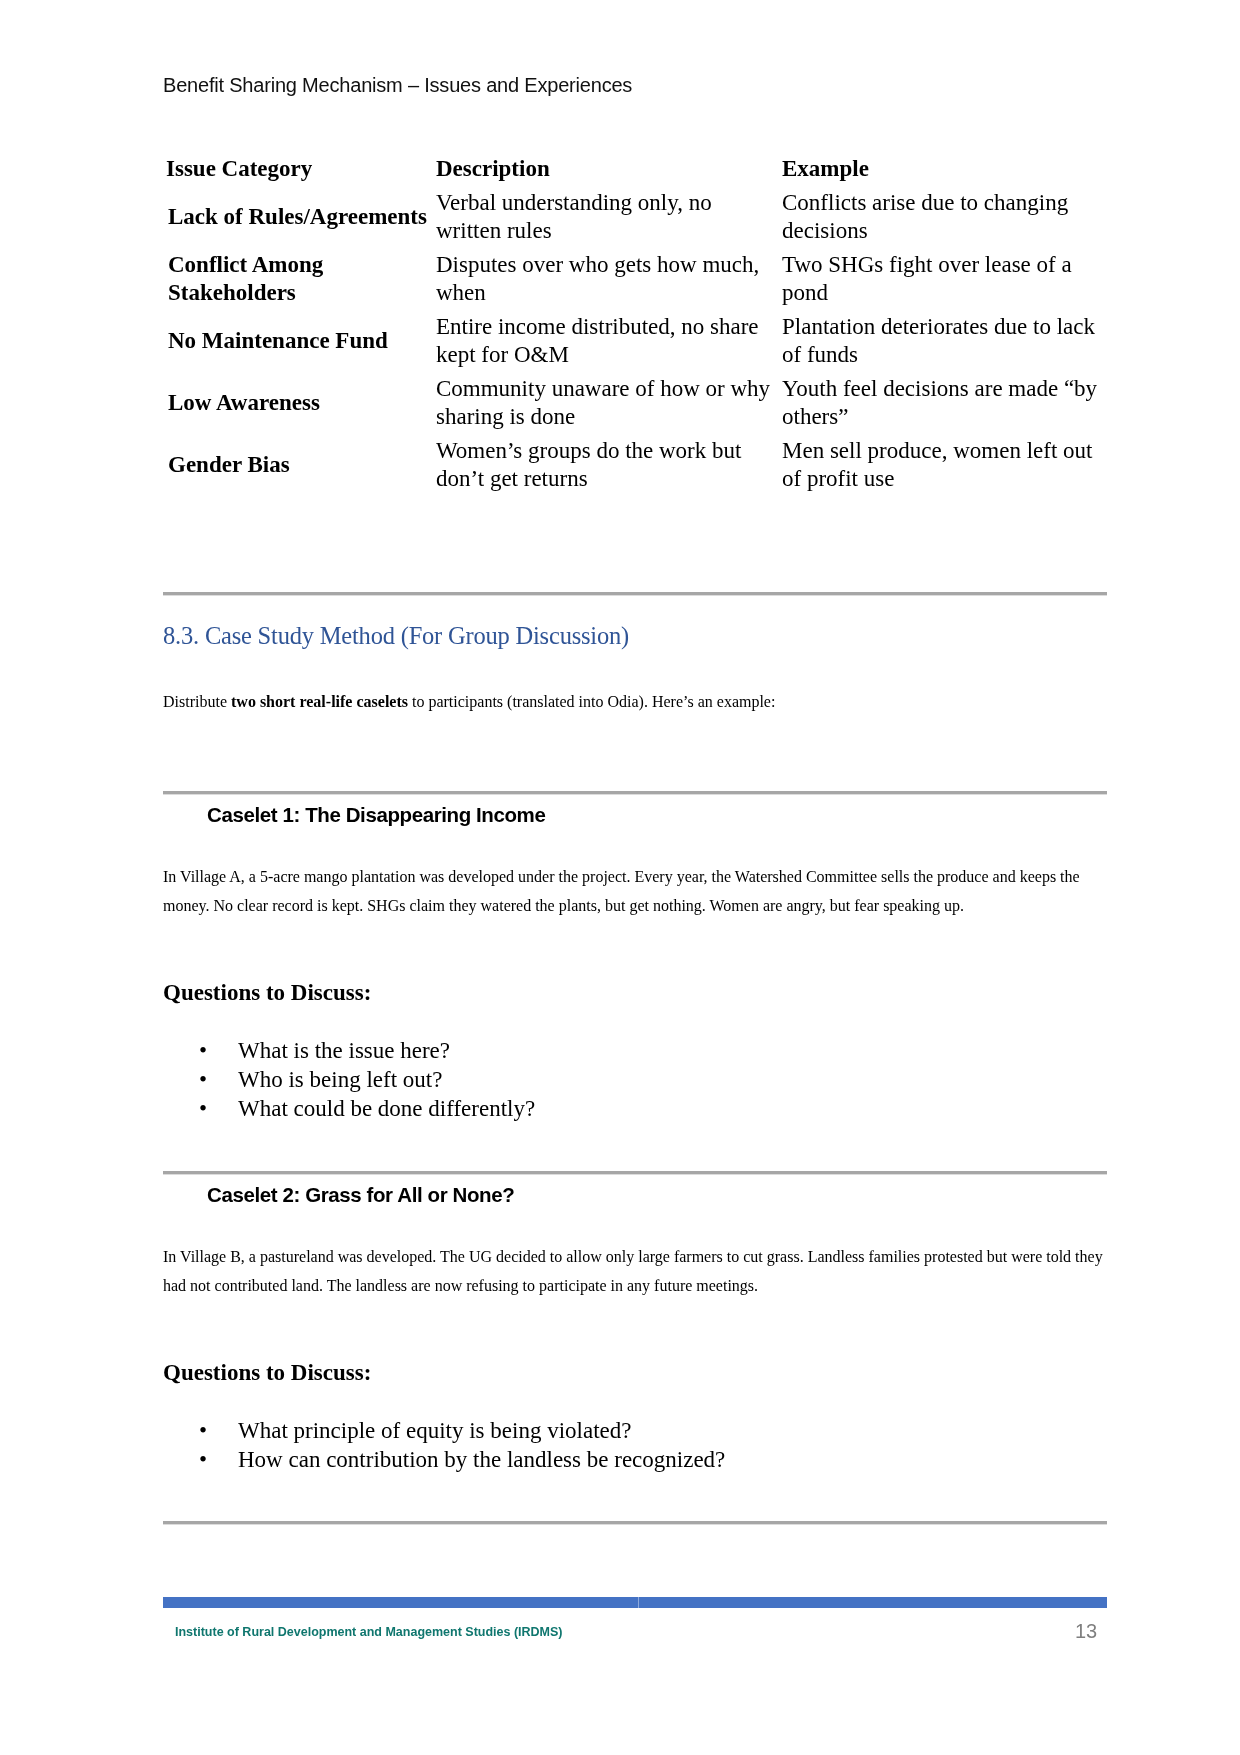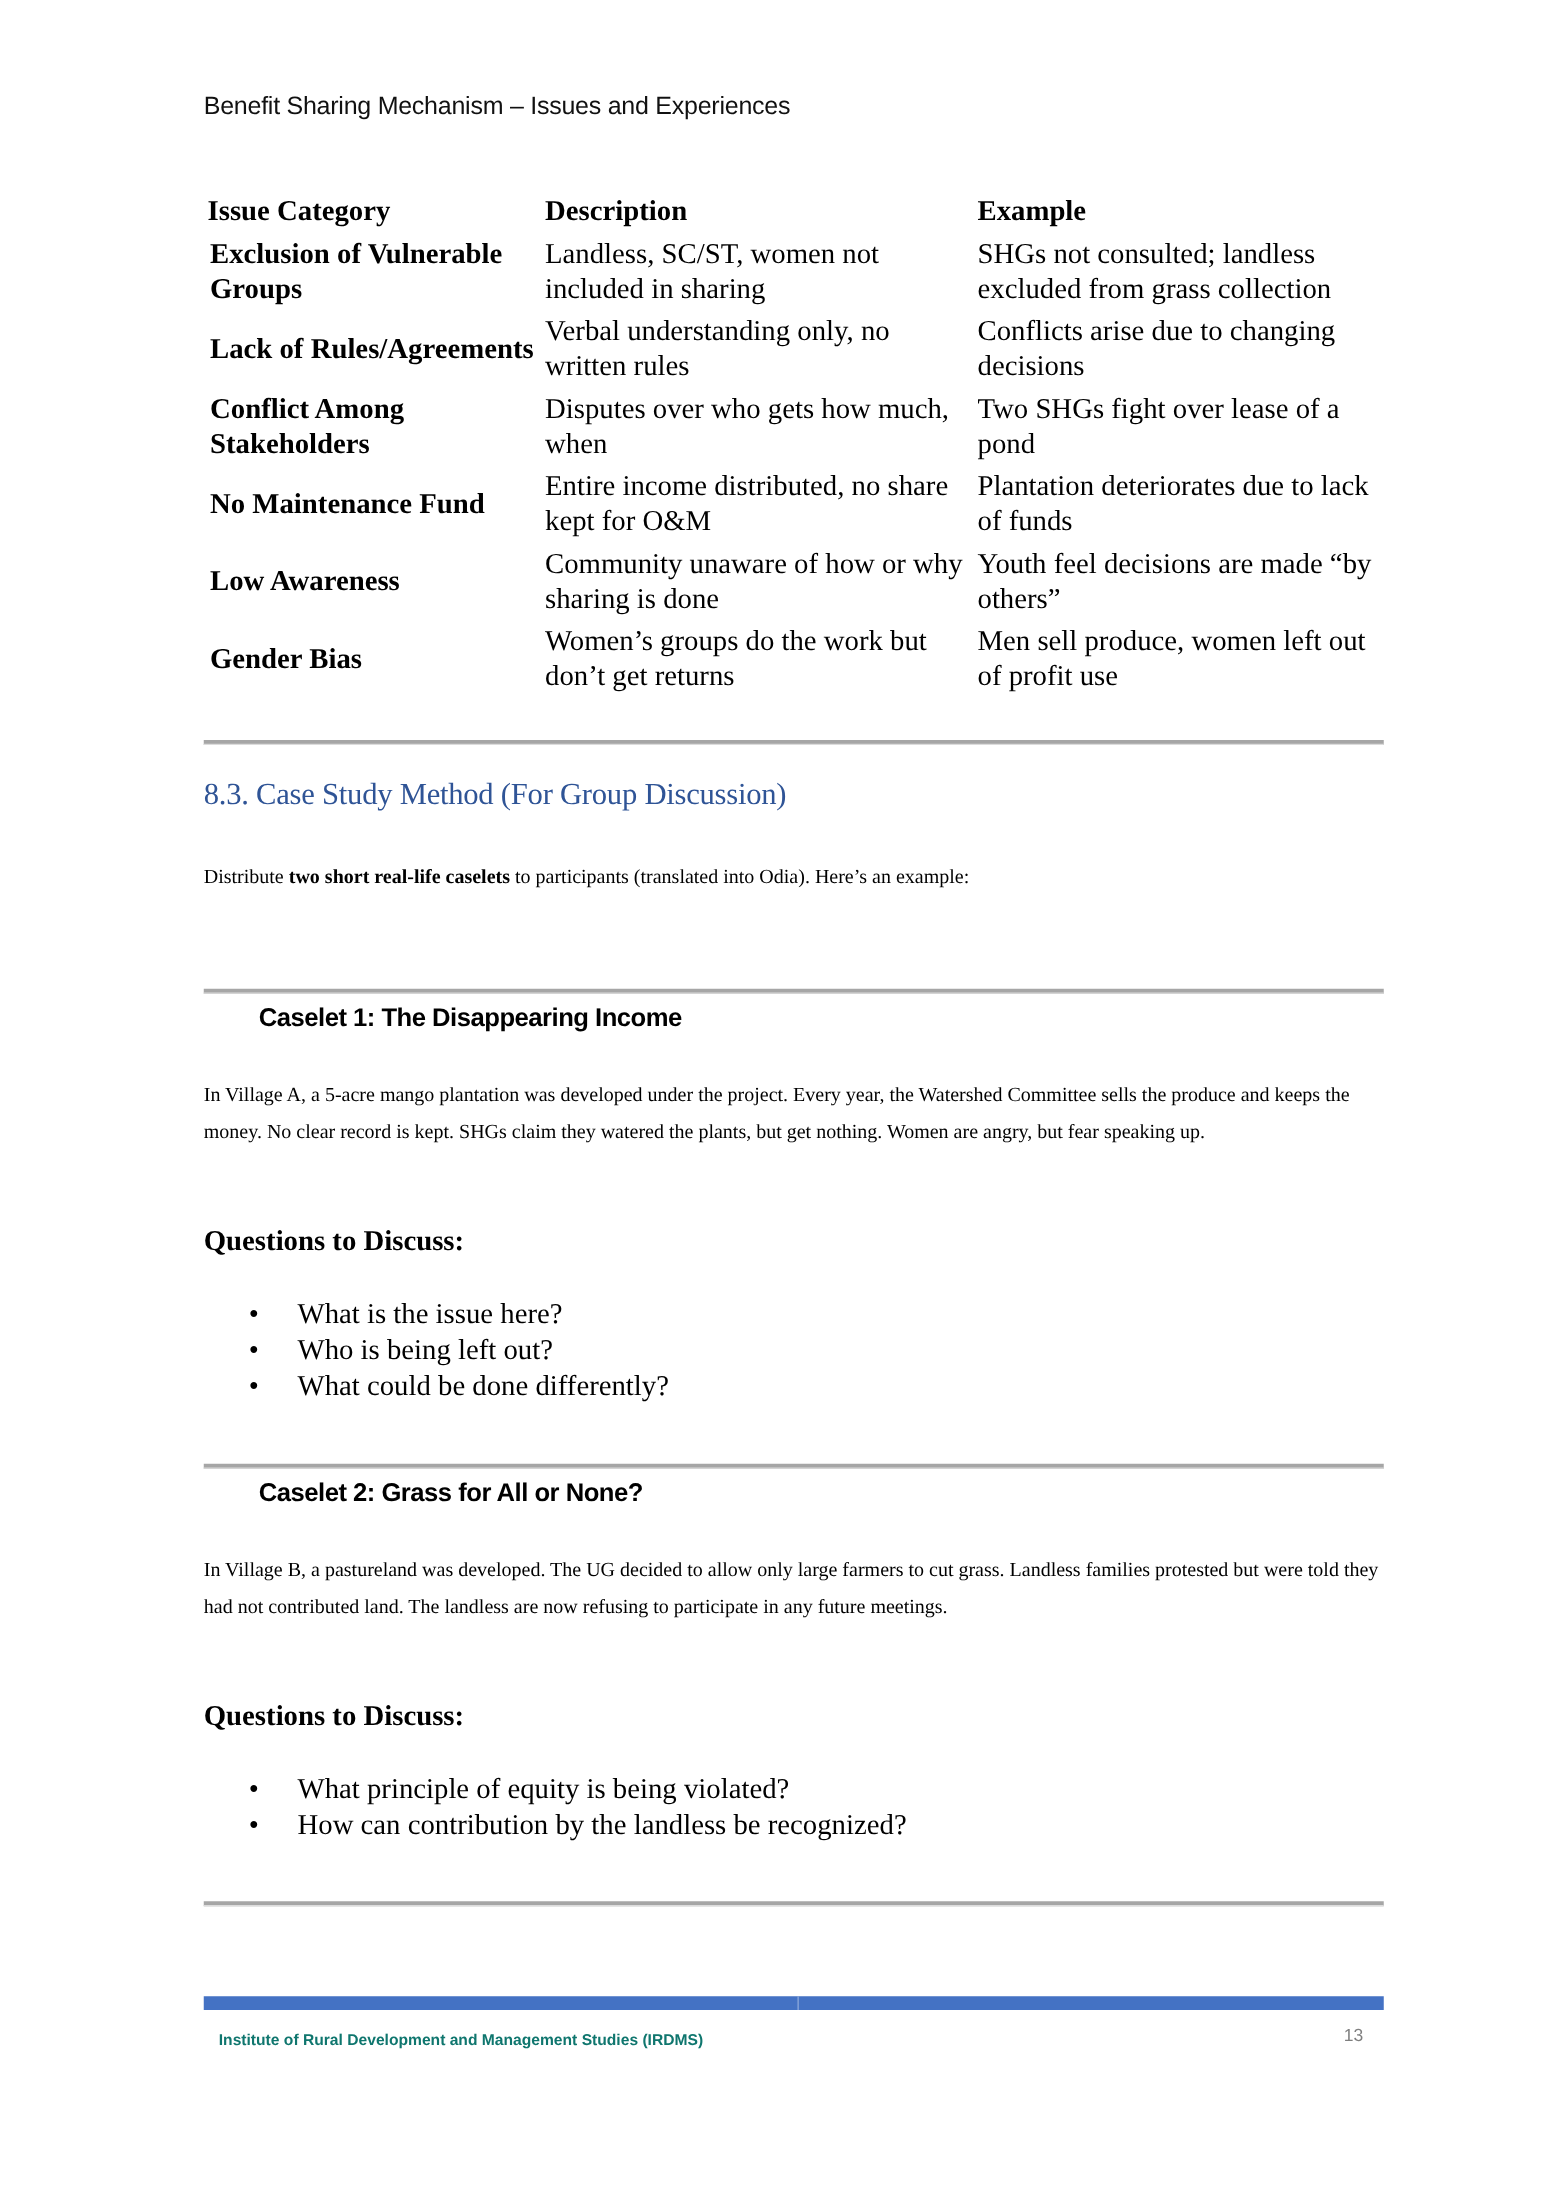--- a/index.html
+++ b/index.html
@@ -48,44 +48,39 @@
     .footer-bar {
       position: absolute; left: 151px; top: 1597px; width: 944px; height: 11px; background: #4472c4;
     }
     .footer-bar .seam { position: absolute; left: 475px; top: 0; width: 1px; height: 11px; background: #8eaadc; }
     .footer-left {
       position: absolute; left: 163px; top: 1625px;
       font-family: "Liberation Sans", sans-serif; font-weight: bold; font-size: 12.5px; color: #0f766e;
     }
     .footer-right {
       position: absolute; left: 1063px; top: 1620px;
-      font-family: "Liberation Sans", sans-serif; font-size: 14px; color: #7f7f7f;
+      font-family: "Liberation Sans", sans-serif; font-size: 20px; color: #7f7f7f;
     }
   </style>
 </head>
 <body>
 
 <div class="page">
 
   <div class="running-header">Benefit Sharing Mechanism – Issues and Experiences</div>
 
   <table class="issues">
     <thead>
       <tr>
         <th>Issue Category</th>
         <th>Description</th>
         <th>Example</th>
       </tr>
     </thead>
     <tbody>
-      <tr>
-        <td class="cat">Exclusion of Vulnerable Groups</td>
-        <td class="desc">Landless, SC/ST, women not included in sharing</td>
-        <td class="ex">SHGs not consulted; landless excluded from grass collection</td>
-      </tr>
       <tr>
         <td class="cat">Lack of Rules/Agreements</td>
         <td class="desc">Verbal understanding only, no written rules</td>
         <td class="ex">Conflicts arise due to changing decisions</td>
       </tr>
       <tr>
         <td class="cat">Conflict Among Stakeholders</td>
         <td class="desc">Disputes over who gets how much, when</td>
         <td class="ex">Two SHGs fight over lease of a pond</td>
       </tr>

